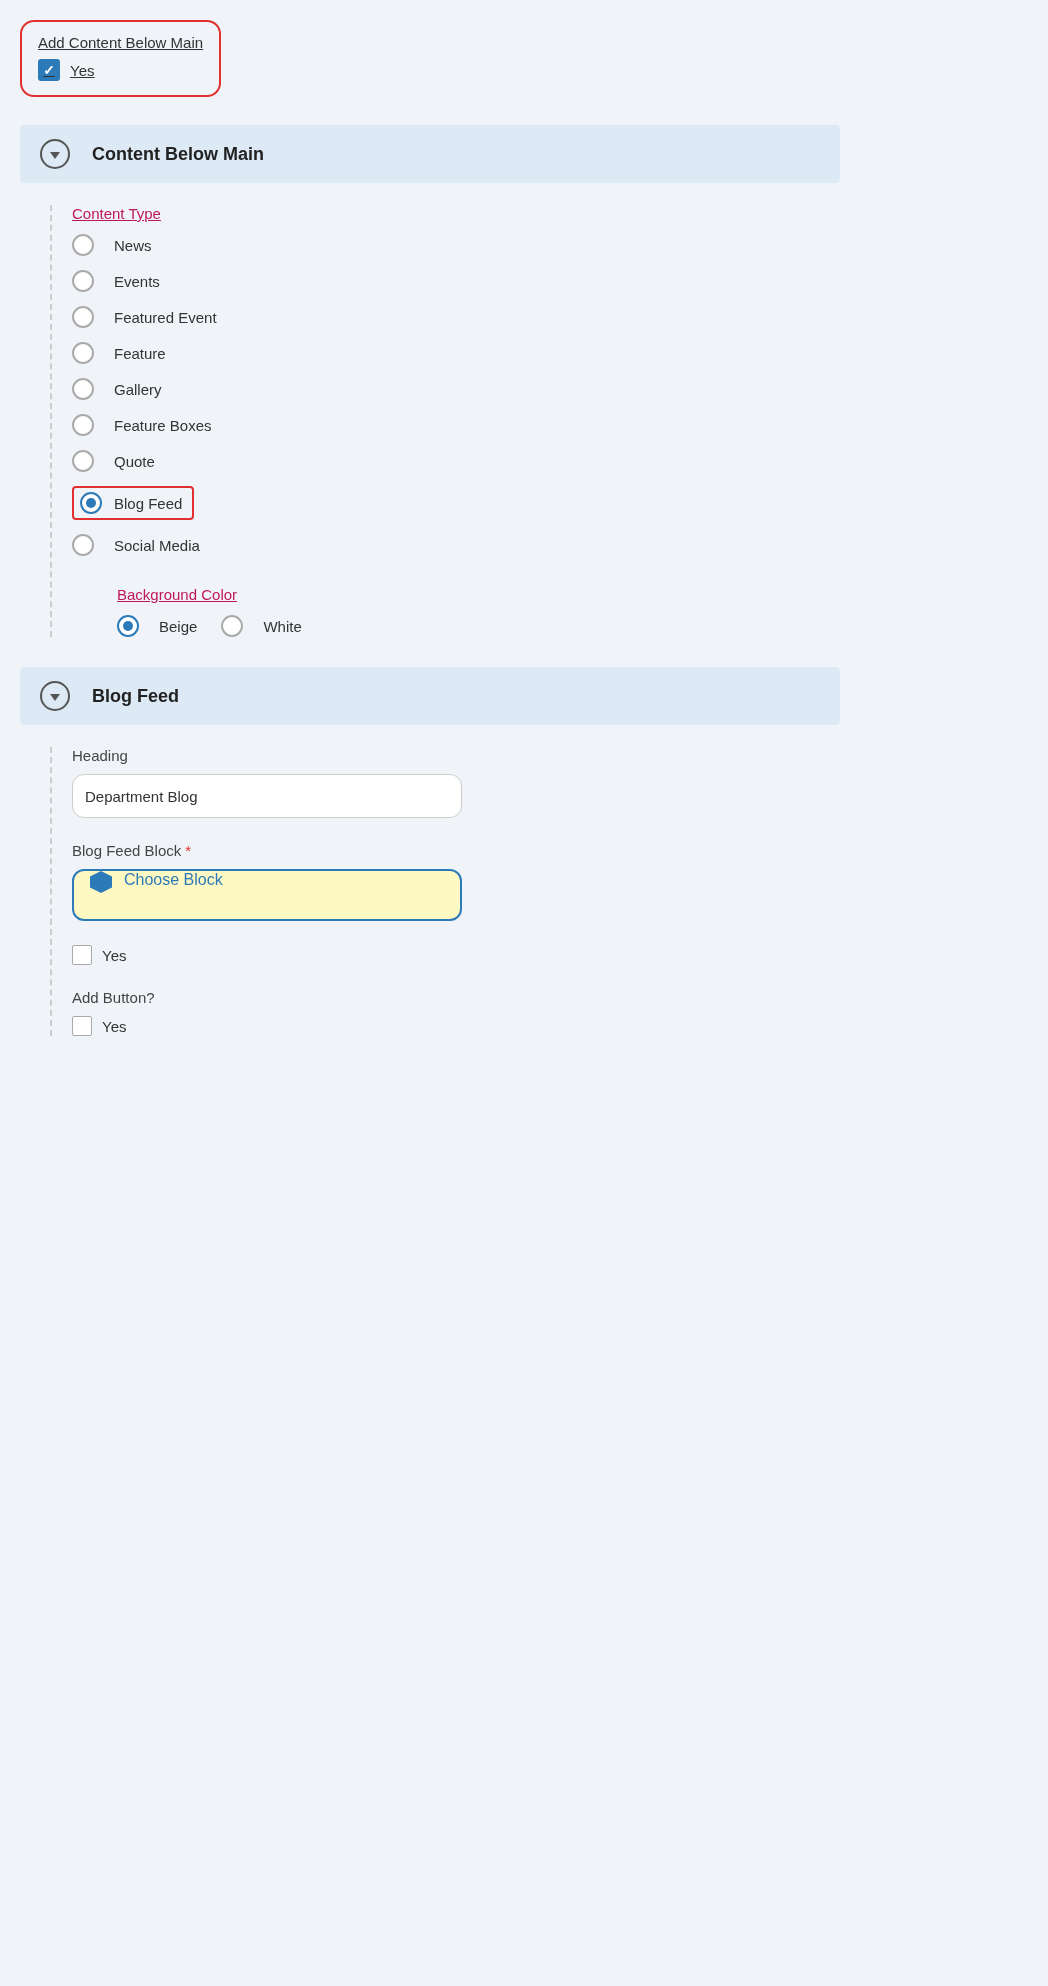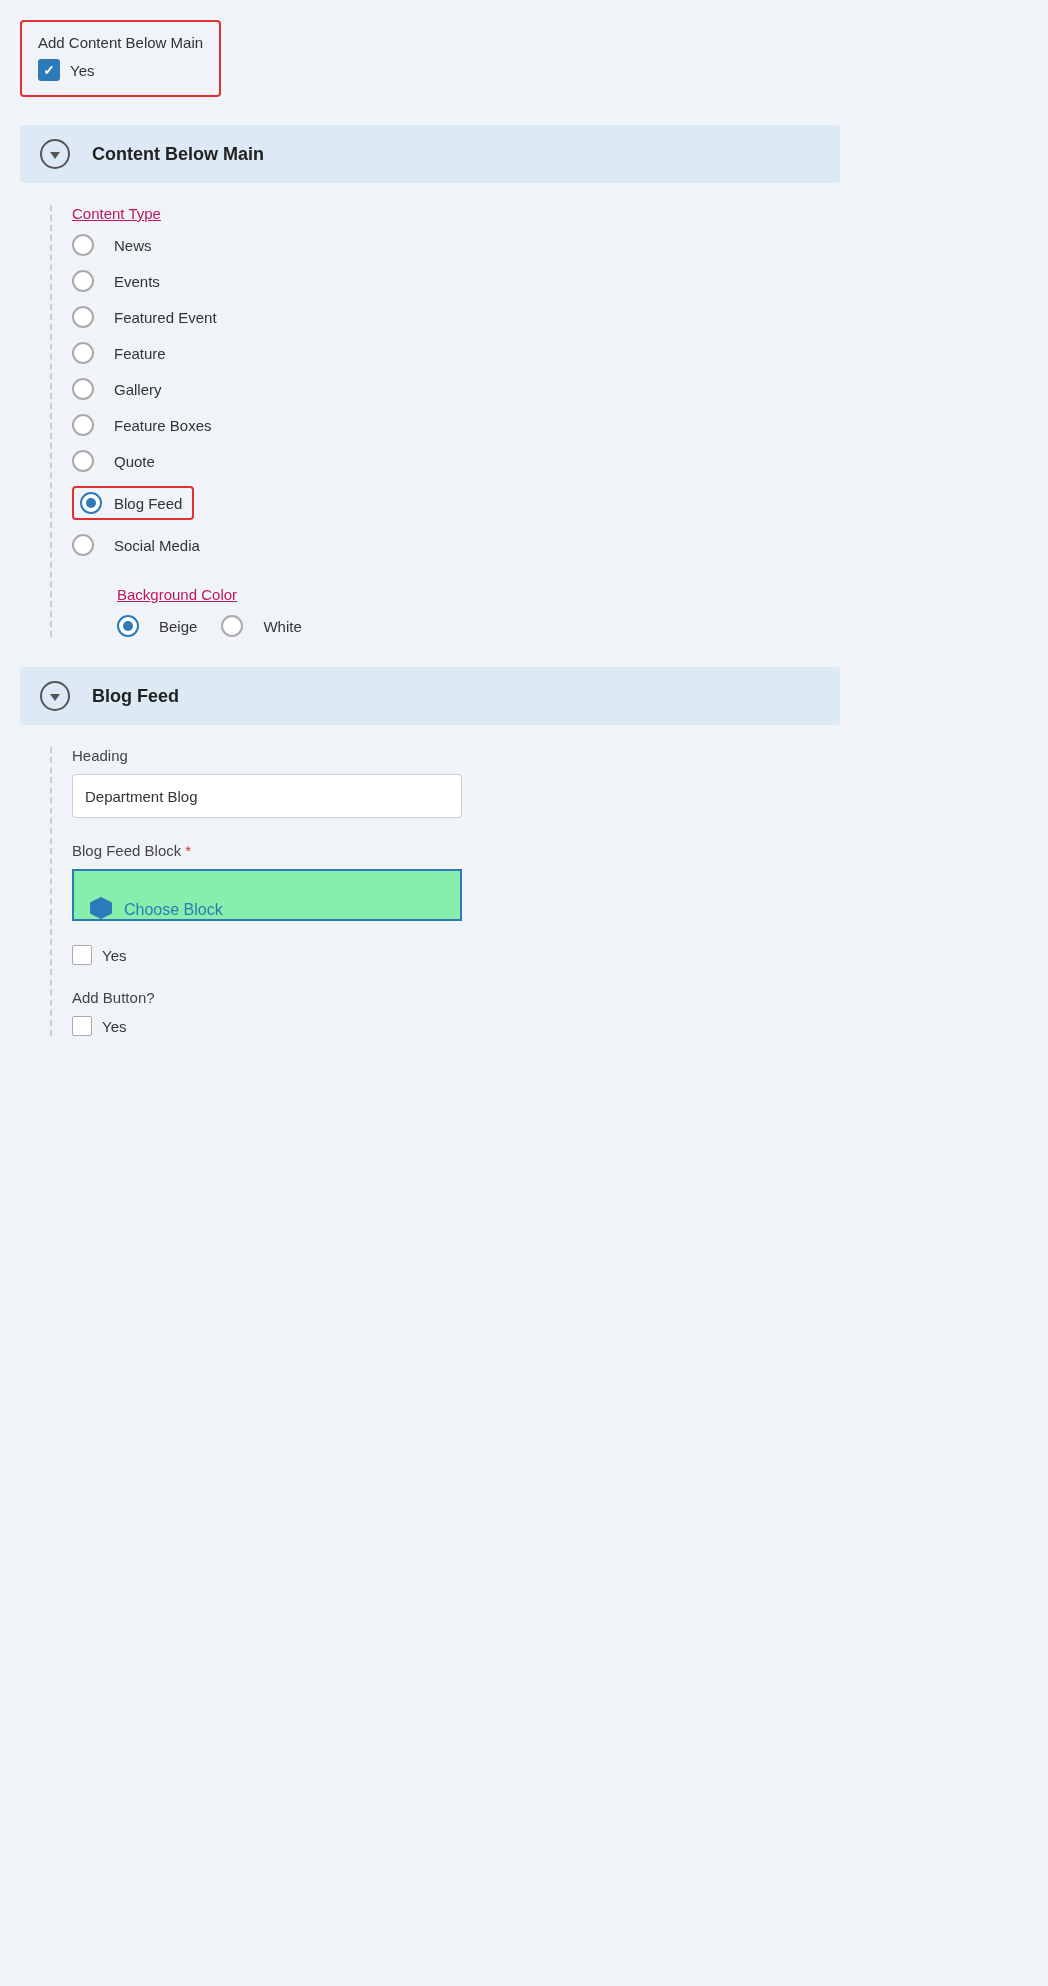--- a/index.html
+++ b/index.html
@@ -14,25 +14,26 @@
       font-size: 15px;
       color: #333;
       width: 1048px;
       min-height: 1986px;
       padding: 20px 20px;
     }
 
     
     .add-content-box {
       border: 2.5px solid #e03030;
-      border-radius: 4px;
+      border-radius: 14px;
       padding: 12px 16px 14px 16px;
       display: inline-block;
       background: #f0f4f8;
       margin-bottom: 28px;
+      text-decoration: underline;
     }
 
     .add-content-label {
       font-size: 15px;
       color: #333;
       margin-bottom: 8px;
     }
 
     .checkbox-row {
       display: flex;
@@ -210,41 +211,41 @@
     .field-group-label {
       font-size: 15px;
       color: #444;
       margin-bottom: 10px;
     }
 
     .text-input {
       width: 390px;
       height: 44px;
       border: 1.5px solid #ccc;
-      border-radius: 4px;
+      border-radius: 12px;
       padding: 0 12px;
       font-size: 15px;
       color: #333;
       background: #fff;
     }
 
     .required-star {
       color: #e03030;
       margin-left: 4px;
     }
 
     
     .choose-block-btn {
       width: 390px;
       height: 52px;
       border: 2px solid #2d7ab8;
-      border-radius: 0;
-      background: #86efac;
-      display: flex;
-      align-items: flex-end;
+      border-radius: 12px;
+      background: #fef9c3;
+      display: flex;
+      align-items: flex-start;
       gap: 12px;
       padding: 0 16px;
       cursor: pointer;
       color: #2d7ab8;
       font-size: 16px;
       font-weight: 500;
     }
 
     .block-icon {
       width: 22px;

